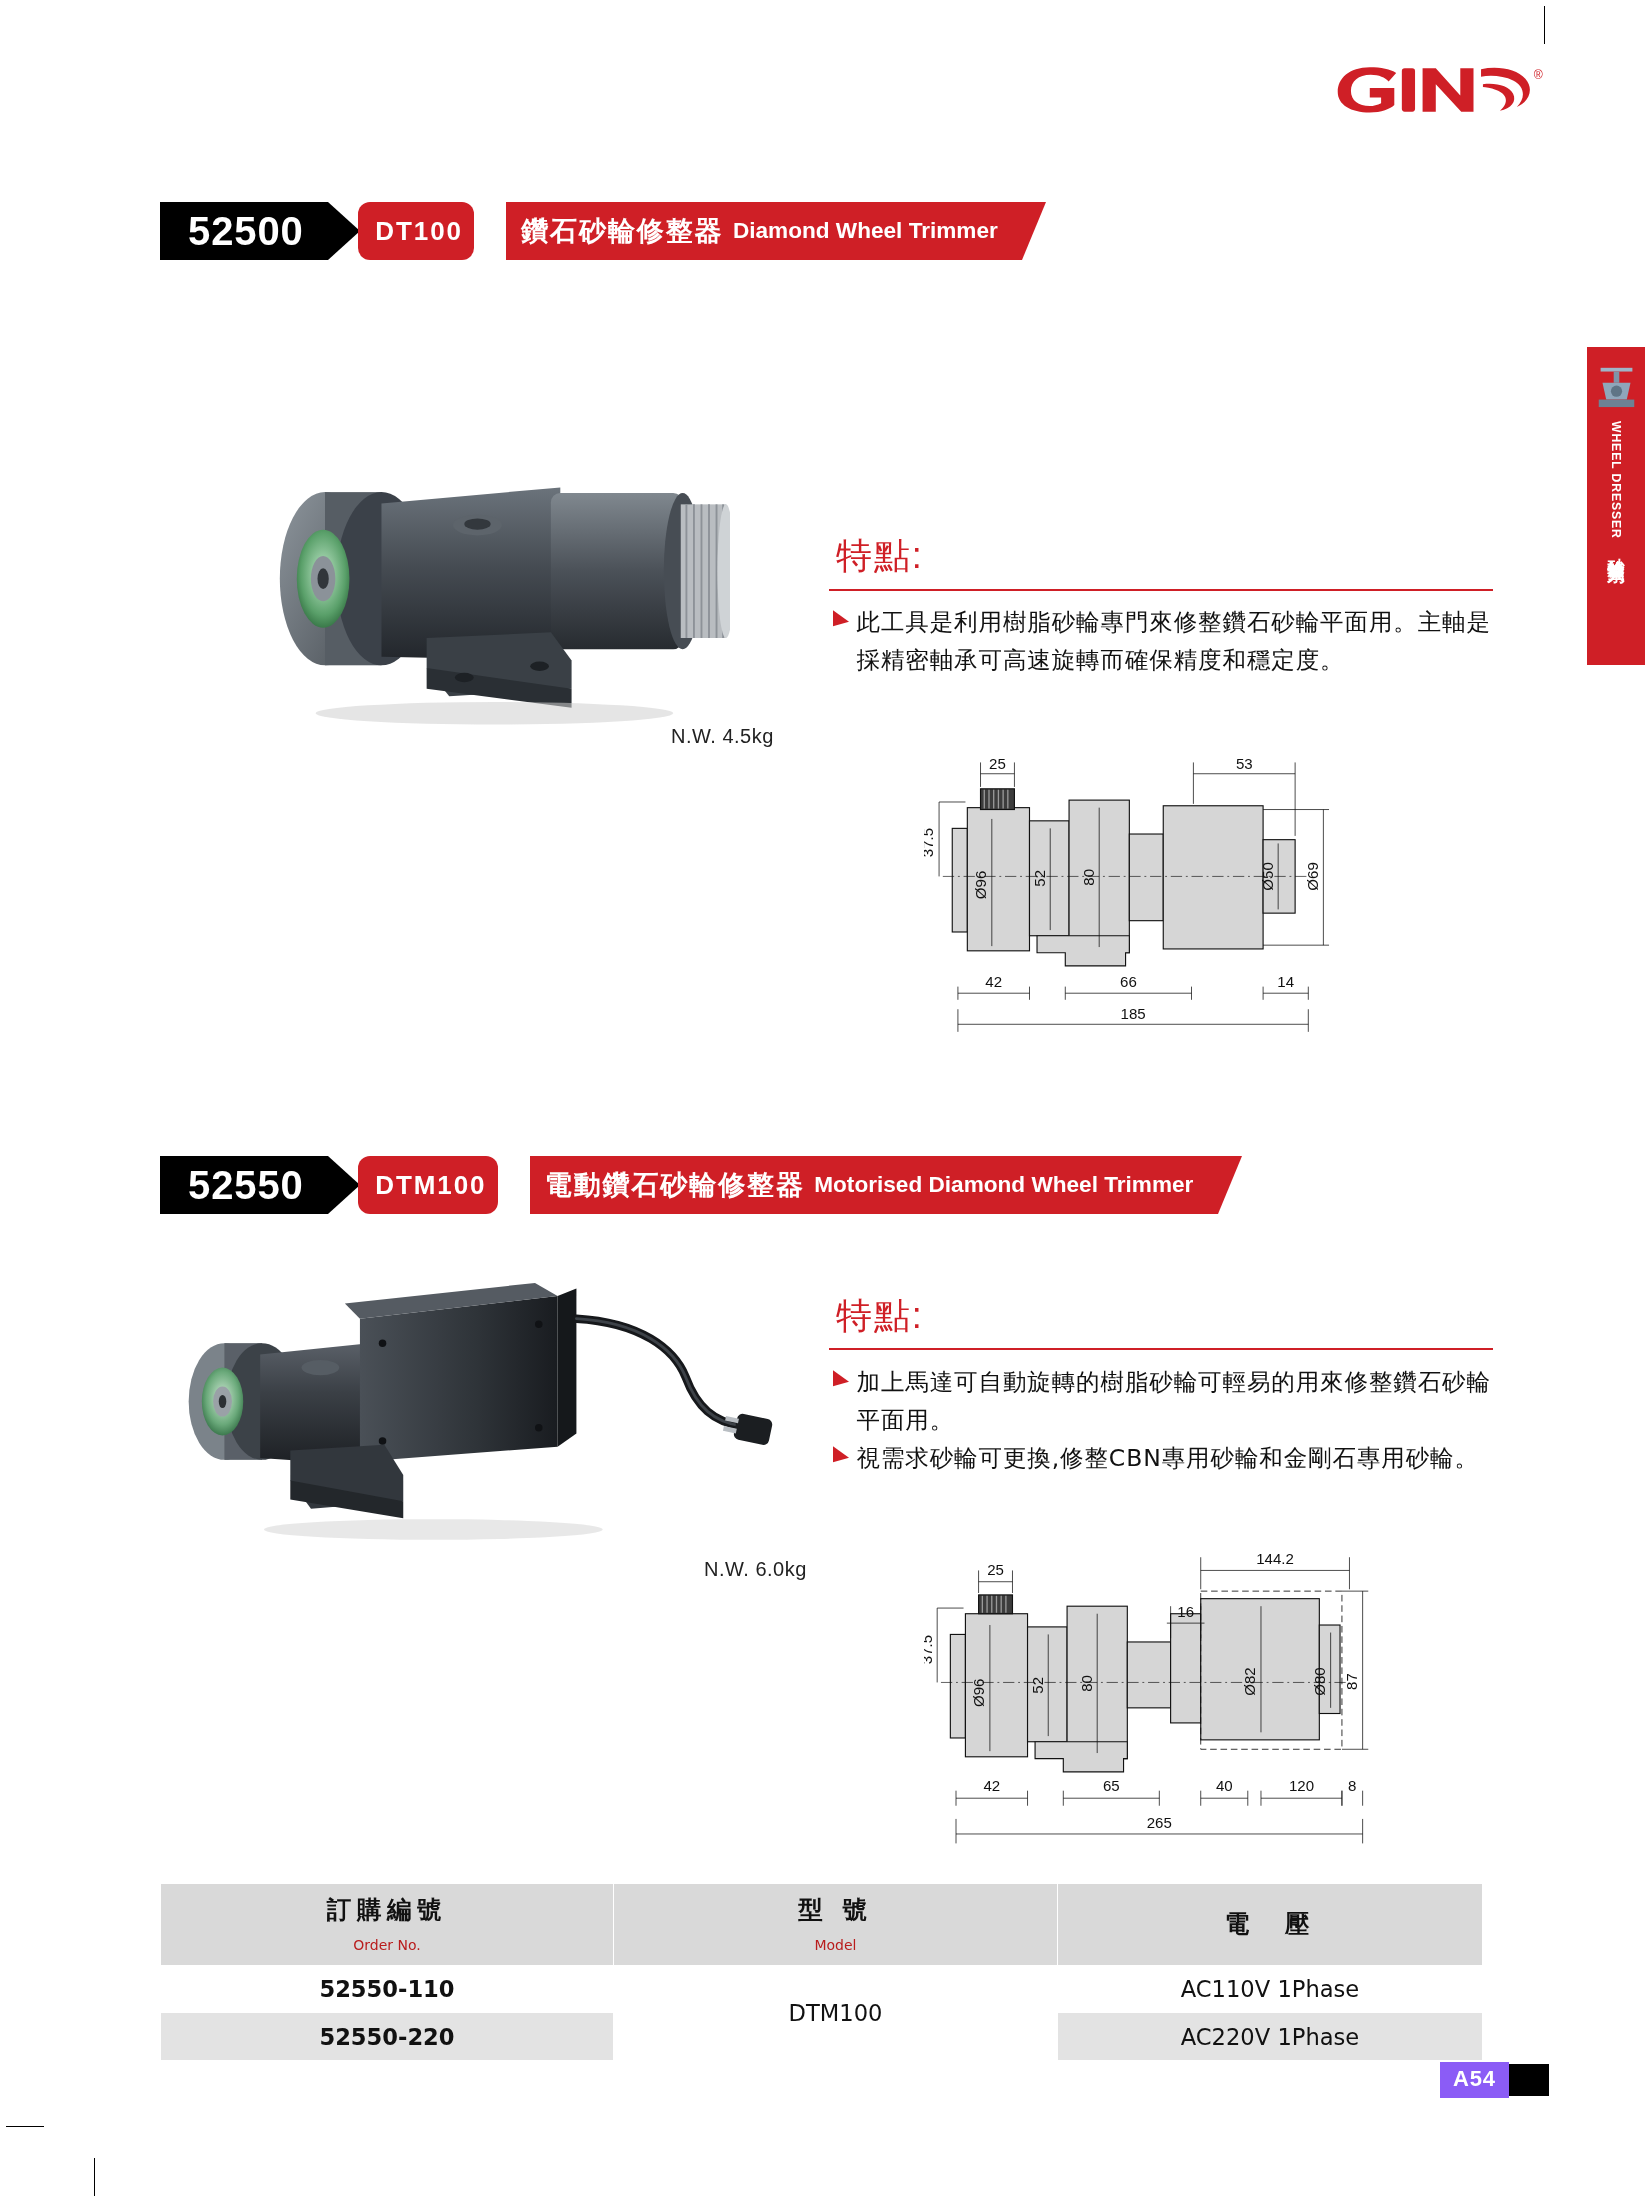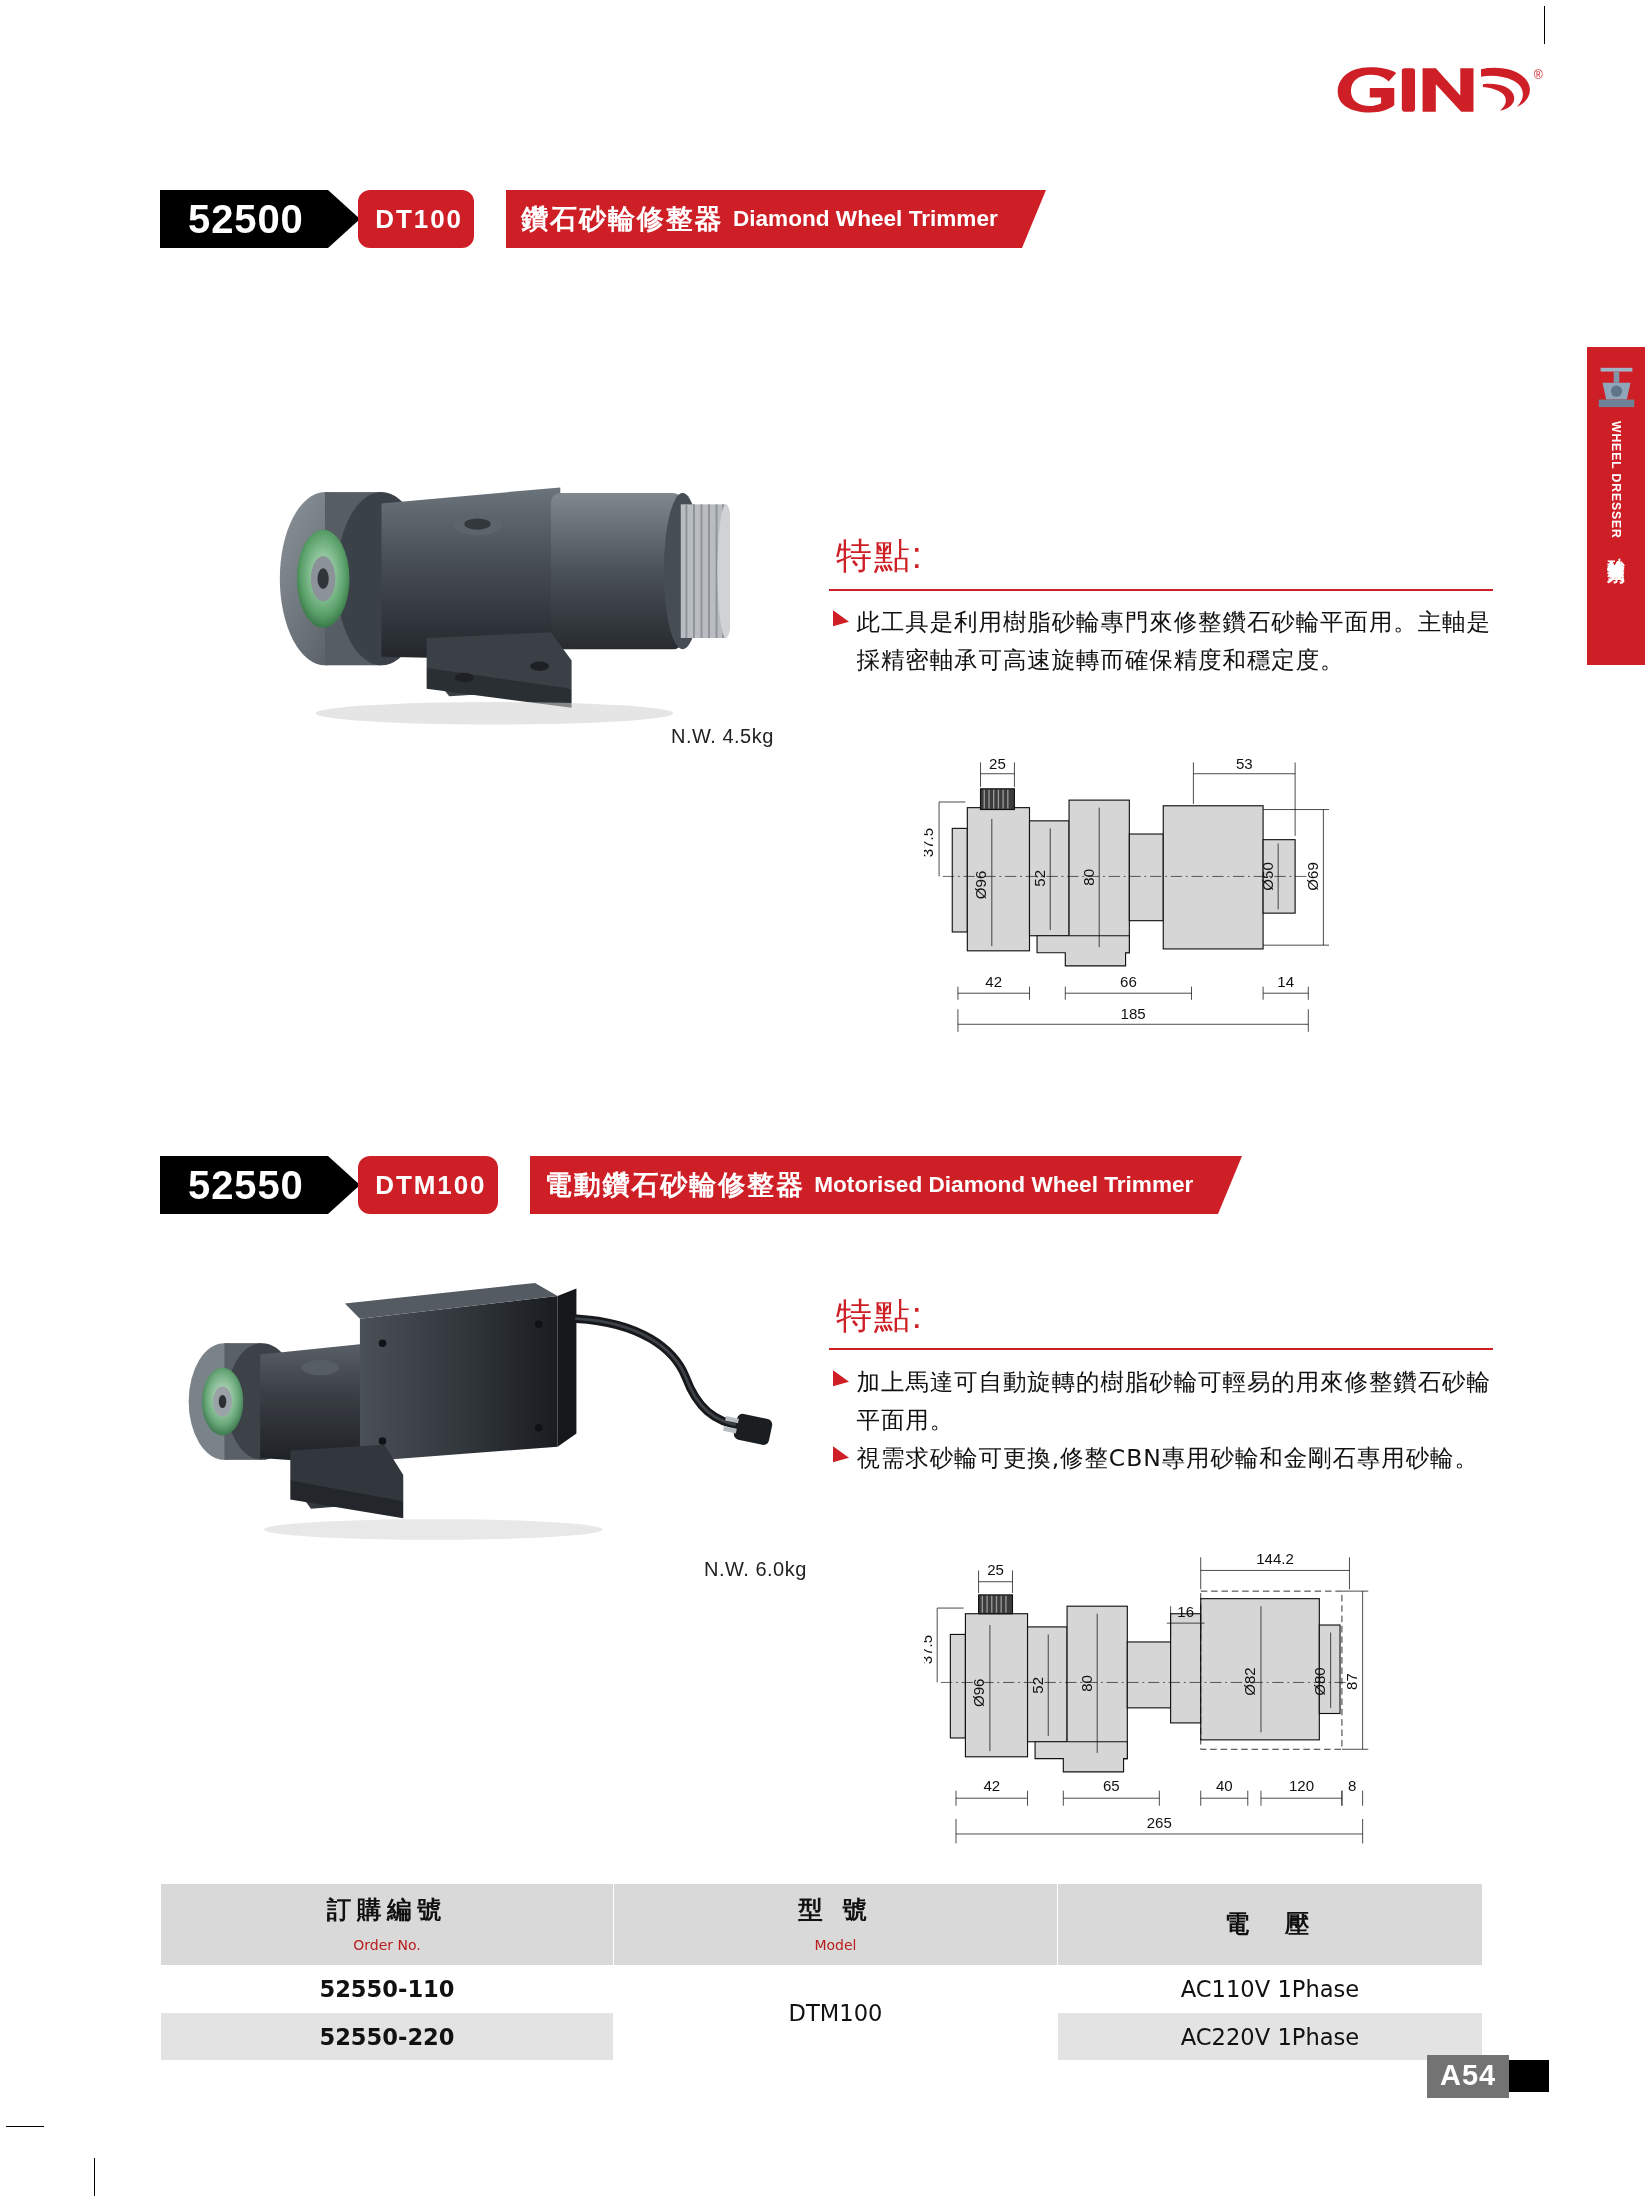--- a/index.html
+++ b/index.html
@@ -124,21 +124,21 @@
   .row-a td{background:#ffffff;}
   .row-b td{background:#e3e3e3;}
   .model-cell{background:#ffffff;font-size:24.5px;}
 
   
   .pageno{
     position:absolute;right:96px;bottom:104px;
     display:flex;align-items:center;
   }
   .pageno .lbl{
-    background:#737373;color:#fff;font-size:29px;font-weight:bold;
+    background:#8b5cf6;color:#fff;font-size:22px;font-weight:bold;
     padding:4.7px 13px 5.6px;letter-spacing:0.9px;
   }
   .pageno .blk{background:#000;width:40px;height:32px;}
 </style>
 </head>
 <body>
 
 <div class="page">
 
   <div class="crop v" style="left:1544px;top:5.6px;"></div>
@@ -151,21 +151,21 @@
         <path d="M40 12 C18 12 6 24 6 38 C6 52 20 60 40 60 C52 60 62 56 66 52 L66 34 L40 34 L40 44 L52 44 L52 50 C48 52 44 53 40 53 C28 53 20 47 20 37 C20 27 28 20 41 20 C50 20 56 23 60 27 L68 18 C62 14 52 12 40 12 Z"></path>
         <rect x="74" y="13" width="14" height="46" rx="3"></rect>
         <path d="M96 59 L96 13 L110 13 L136 42 L136 13 L150 13 L150 59 L137 59 L110 30 L110 59 Z"></path>
         <path d="M158 14 C176 10 196 14 205 24 C214 34 210 48 196 54 C206 44 204 32 192 26 C182 21 168 20 158 22 Z"></path>
         <path d="M160 30 C174 28 188 32 192 40 C196 48 190 56 178 58 C188 50 186 40 174 36 C168 34 163 33 160 33 Z"></path>
       </g>
       <text x="214" y="24" font-size="13" fill="#cf1f26" font-family="Liberation Sans, sans-serif">®</text>
     </svg>
   </div>
 
-  <div class="bar" style="top:190px;">
+  <div class="bar" style="top:202px;">
     <div class="code">52500</div>
     <div class="codearrow"></div>
     <div class="model">DT100</div>
     <div class="modelarrow"></div>
     <div class="title">
       <span class="zh">鑽石砂輪修整器</span>
       <span class="en">Diamond Wheel Trimmer</span>
     </div>
     <div class="tail"></div>
   </div>

